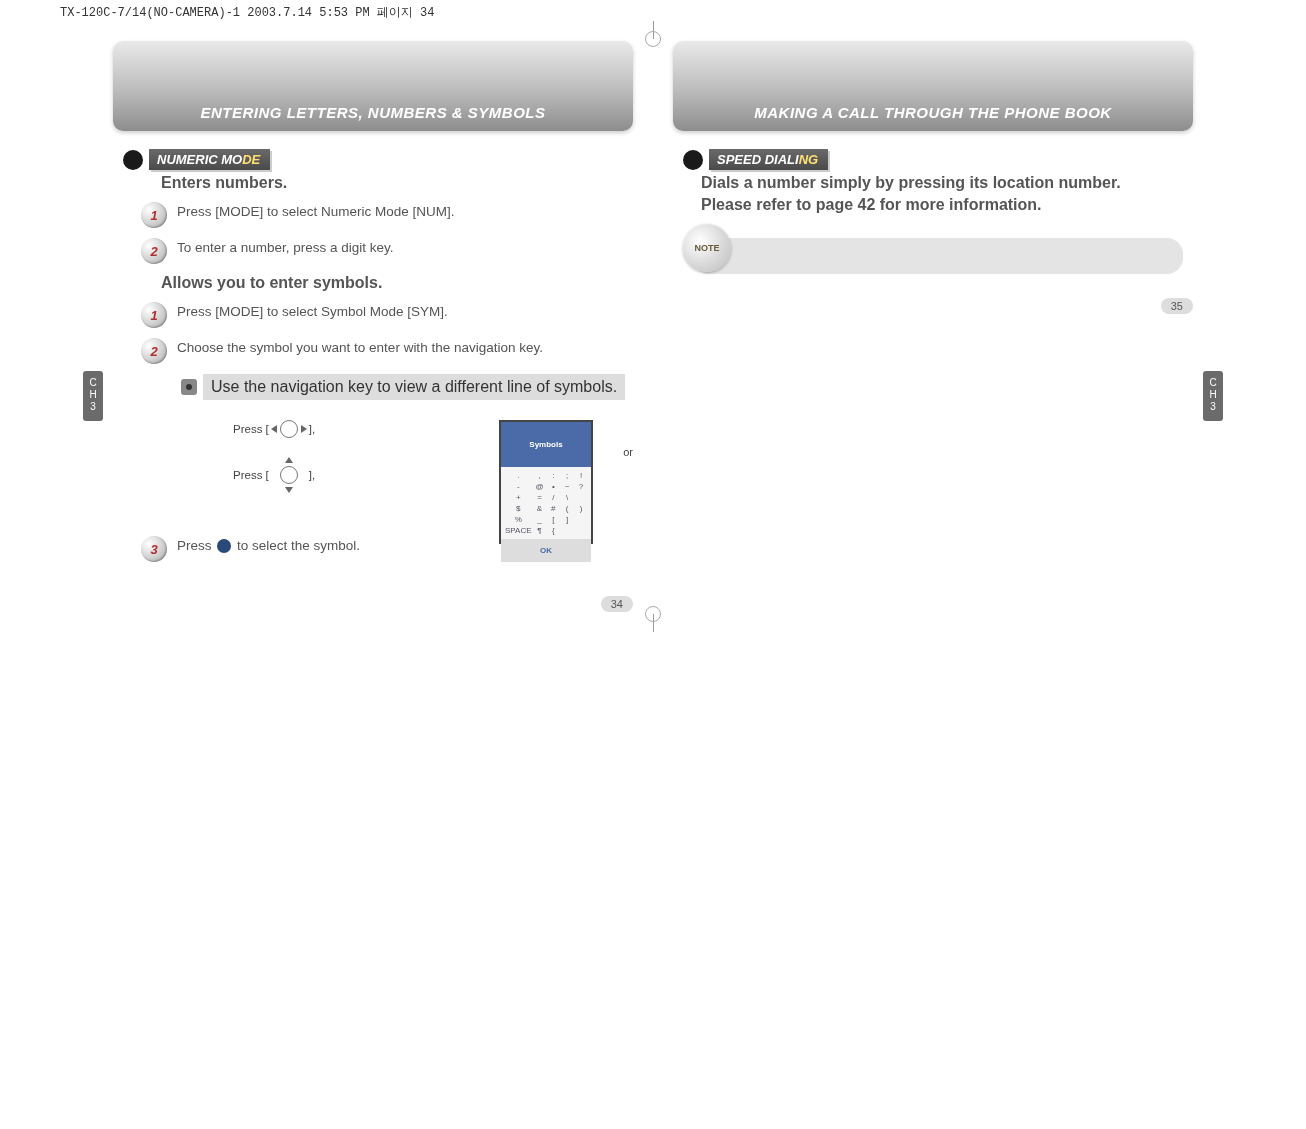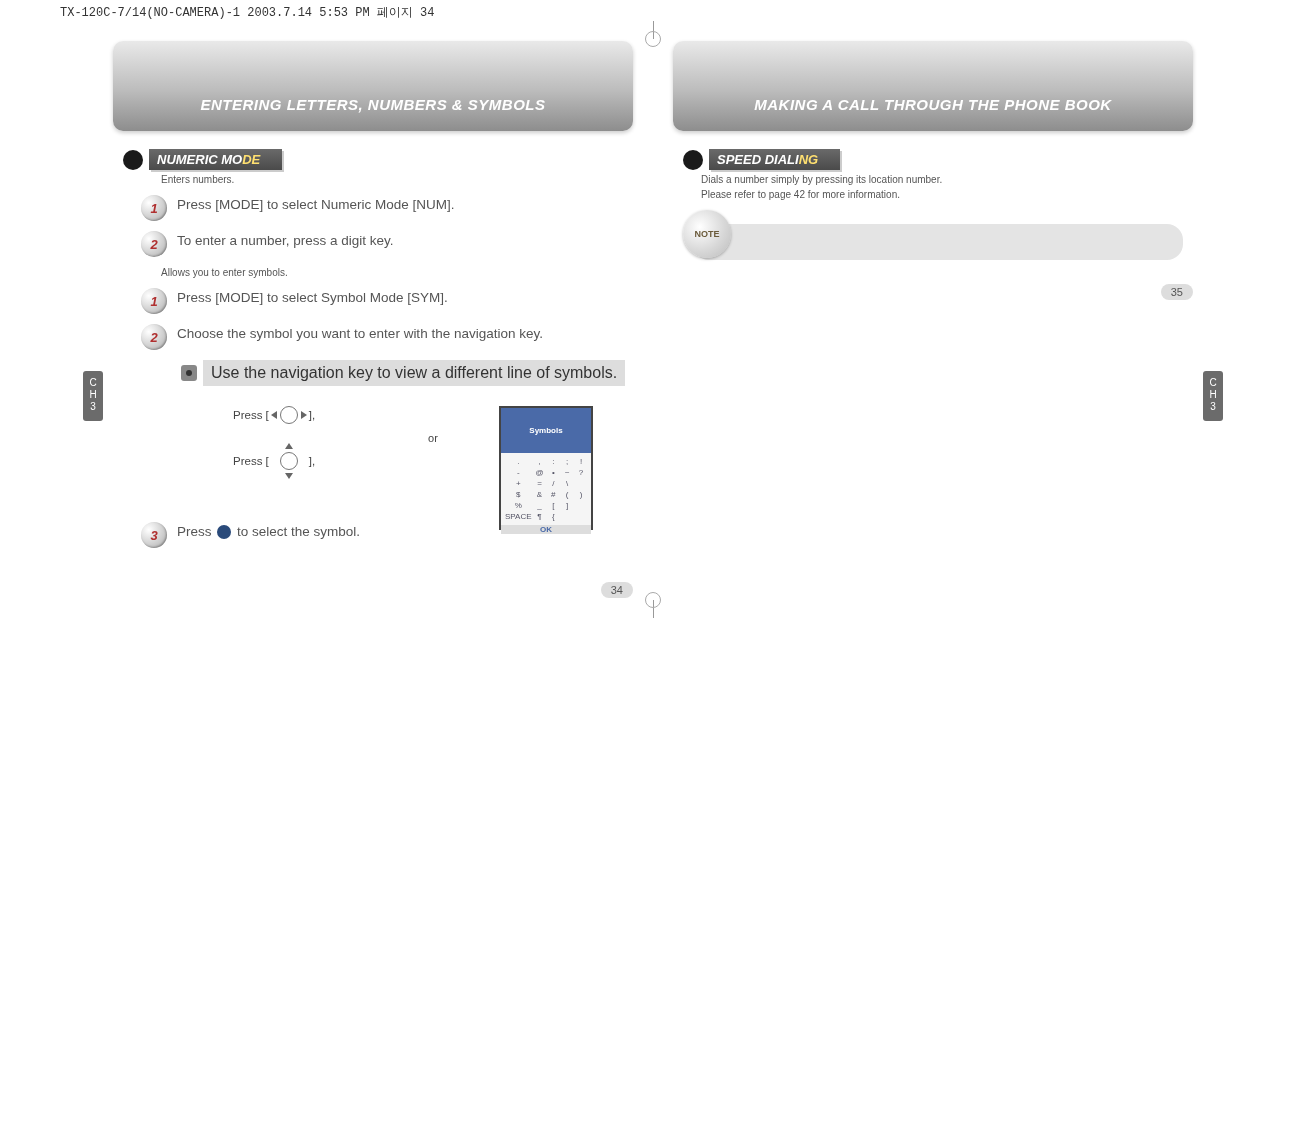--- a/index.html
+++ b/index.html
@@ -5,57 +5,57 @@
   html,body{margin:0;padding:0;font-family:Arial,Helvetica,sans-serif;background:#fff;color:#444;}
   .page-wrap{display:flex;justify-content:center;align-items:flex-start;gap:40px;padding:20px 40px 60px;position:relative;}
   .cropmark-v{position:absolute;left:50%;top:0;width:1px;height:18px;background:#999;}
   .cropmark-v.bottom{top:auto;bottom:0;}
   .cropmark-circ{position:absolute;left:50%;top:10px;width:14px;height:14px;border:1px solid #aaa;border-radius:50%;transform:translate(-50%,0);}
   .cropmark-circ.bottom{top:auto;bottom:10px;}
   .file-info{font-family:"Courier New",monospace;font-size:12px;color:#333;padding:4px 0 0 60px;}
   .page{width:520px;position:relative;}
   
   .banner{height:90px;border-radius:10px;background:linear-gradient(to bottom,#e9e9e9 0%,#bcbcbc 55%,#8d8d8d 100%);position:relative;margin:0 0 18px;box-shadow:0 2px 4px rgba(0,0,0,.2);}
-  .banner-title{position:absolute;bottom:18px;width:100%;text-align:center;color:#fff;font-style:italic;font-weight:bold;font-size:15px;letter-spacing:.5px;}
+  .banner-title{position:absolute;bottom:10px;width:100%;text-align:center;color:#fff;font-style:italic;font-weight:bold;font-size:15px;letter-spacing:.5px;}
   
   .ch-tab{position:absolute;top:330px;width:20px;height:50px;background:#6b6b6b;color:#fff;border-radius:3px;font-size:10px;text-align:center;padding-top:6px;box-sizing:border-box;line-height:1.2;}
   .ch-tab.left{left:-30px;}
   .ch-tab.right{right:-30px;}
   
   .sec-head{display:flex;align-items:center;margin:12px 0 4px 10px;}
   .sec-dot{width:20px;height:20px;border-radius:50%;background:#1a1a1a;margin-right:6px;flex:0 0 auto;}
-  .sec-label{background:linear-gradient(to bottom,#6a6a6a,#4a4a4a);color:#fff;font-style:italic;font-weight:bold;font-size:13px;padding:3px 22px 3px 8px;display:inline-block;position:relative;box-shadow:2px 2px 0 #ccc;}
+  .sec-label{background:linear-gradient(to bottom,#6a6a6a,#4a4a4a);color:#fff;font-style:italic;font-weight:bold;font-size:13px;padding:3px 10px 3px 8px;display:inline-block;position:relative;box-shadow:2px 2px 0 #ccc;}
   .sec-label .hi{color:#ffe070;}
-  .sec-sub{font-size:10px;color:#555;margin:4px 0 10px 48px;}
+  .sec-sub{font-size:16px;color:#555;margin:4px 0 10px 48px;font-weight:bold;}
   
   .step{display:flex;align-items:flex-start;margin:10px 0 10px 28px;}
   .step-bubble{width:26px;height:26px;border-radius:50%;background:radial-gradient(circle at 30% 30%,#fff,#ccc 60%,#aaa);display:flex;align-items:center;justify-content:center;font-weight:bold;font-style:italic;color:#b03030;font-size:13px;margin-right:10px;box-shadow:inset -1px -1px 2px rgba(0,0,0,.3);flex:0 0 auto;}
   .step-text{font-size:13.5px;color:#555;line-height:1.5;max-width:400px;}
   
   .mini-note{margin:8px 0 18px 68px;display:flex;align-items:center;}
   .mini-dot{width:16px;height:16px;background:#888;border-radius:3px;margin-right:6px;position:relative;}
   .mini-dot::after{content:"";position:absolute;left:5px;top:5px;width:6px;height:6px;border-radius:50%;background:#333;}
   .mini-box{background:#ddd;font-size:16px;padding:4px 8px;color:#333;}
   
   .press-block{margin:18px 0 8px 120px;font-size:11.5px;color:#444;}
   .press-row{display:flex;align-items:center;margin:6px 0;}
   .nav-icon{width:40px;height:22px;display:inline-flex;align-items:center;justify-content:center;}
   .dpad{width:16px;height:16px;border:1px solid #777;border-radius:50%;position:relative;}
   .arrow-l,.arrow-r,.arrow-u,.arrow-d{position:absolute;width:0;height:0;}
   .arrow-l{left:-10px;top:4px;border-top:4px solid transparent;border-bottom:4px solid transparent;border-right:6px solid #666;}
   .arrow-r{right:-10px;top:4px;border-top:4px solid transparent;border-bottom:4px solid transparent;border-left:6px solid #666;}
   .arrow-u{top:-10px;left:4px;border-left:4px solid transparent;border-right:4px solid transparent;border-bottom:6px solid #666;}
   .arrow-d{bottom:-10px;left:4px;border-left:4px solid transparent;border-right:4px solid transparent;border-top:6px solid #666;}
-  .or-text{text-align:center;margin:6px 0 6px 0;font-size:11px;}
+  .or-text{text-align:right;margin:6px 0 6px 0;font-size:11px;}
   
   .phone-mock{position:absolute;right:40px;top:2px;width:90px;height:120px;border:2px solid #444;background:#f5f5f5;display:flex;flex-direction:column;font-size:8px;}
   .phone-title{background:#4a6aa8;color:#fff;text-align:center;padding:18px 0;font-weight:bold;}
   .phone-body{flex:1;display:grid;grid-template-columns:repeat(5,1fr);padding:4px;gap:2px;}
   .phone-body span{text-align:center;color:#556;}
-  .phone-ok{background:#ddd;text-align:center;padding:0 0;color:#4a6aa8;font-weight:bold;}
+  .phone-ok{background:#ddd;text-align:center;padding:7px 0;color:#4a6aa8;font-weight:bold;}
   .press-wrap{position:relative;}
   .ok-btn{display:inline-block;width:14px;height:14px;border-radius:50%;background:#2a4a7a;vertical-align:middle;margin:0 2px;}
   
   .big-note{background:#e4e4e4;border-radius:16px;padding:18px 20px 18px 70px;margin:24px 10px 0 20px;position:relative;font-style:italic;font-size:11.5px;color:#444;line-height:2;}
   .note-badge{position:absolute;left:-10px;top:-14px;width:48px;height:48px;border-radius:50%;background:radial-gradient(circle at 35% 35%,#fff,#d8d8d8 55%,#bbb);display:flex;align-items:center;justify-content:center;font-size:9px;color:#6a5a3a;font-weight:bold;font-style:normal;box-shadow:0 1px 3px rgba(0,0,0,.3);}
   .big-note ul{margin:0;padding:0;list-style:none;}
   .big-note li::before{content:"•  ";}
   
   .pagenum{position:absolute;bottom:-40px;width:100%;text-align:right;}
   .pagenum span{display:inline-block;background:#ddd;border-radius:11px;padding:2px 10px;font-size:11px;color:#555;}

